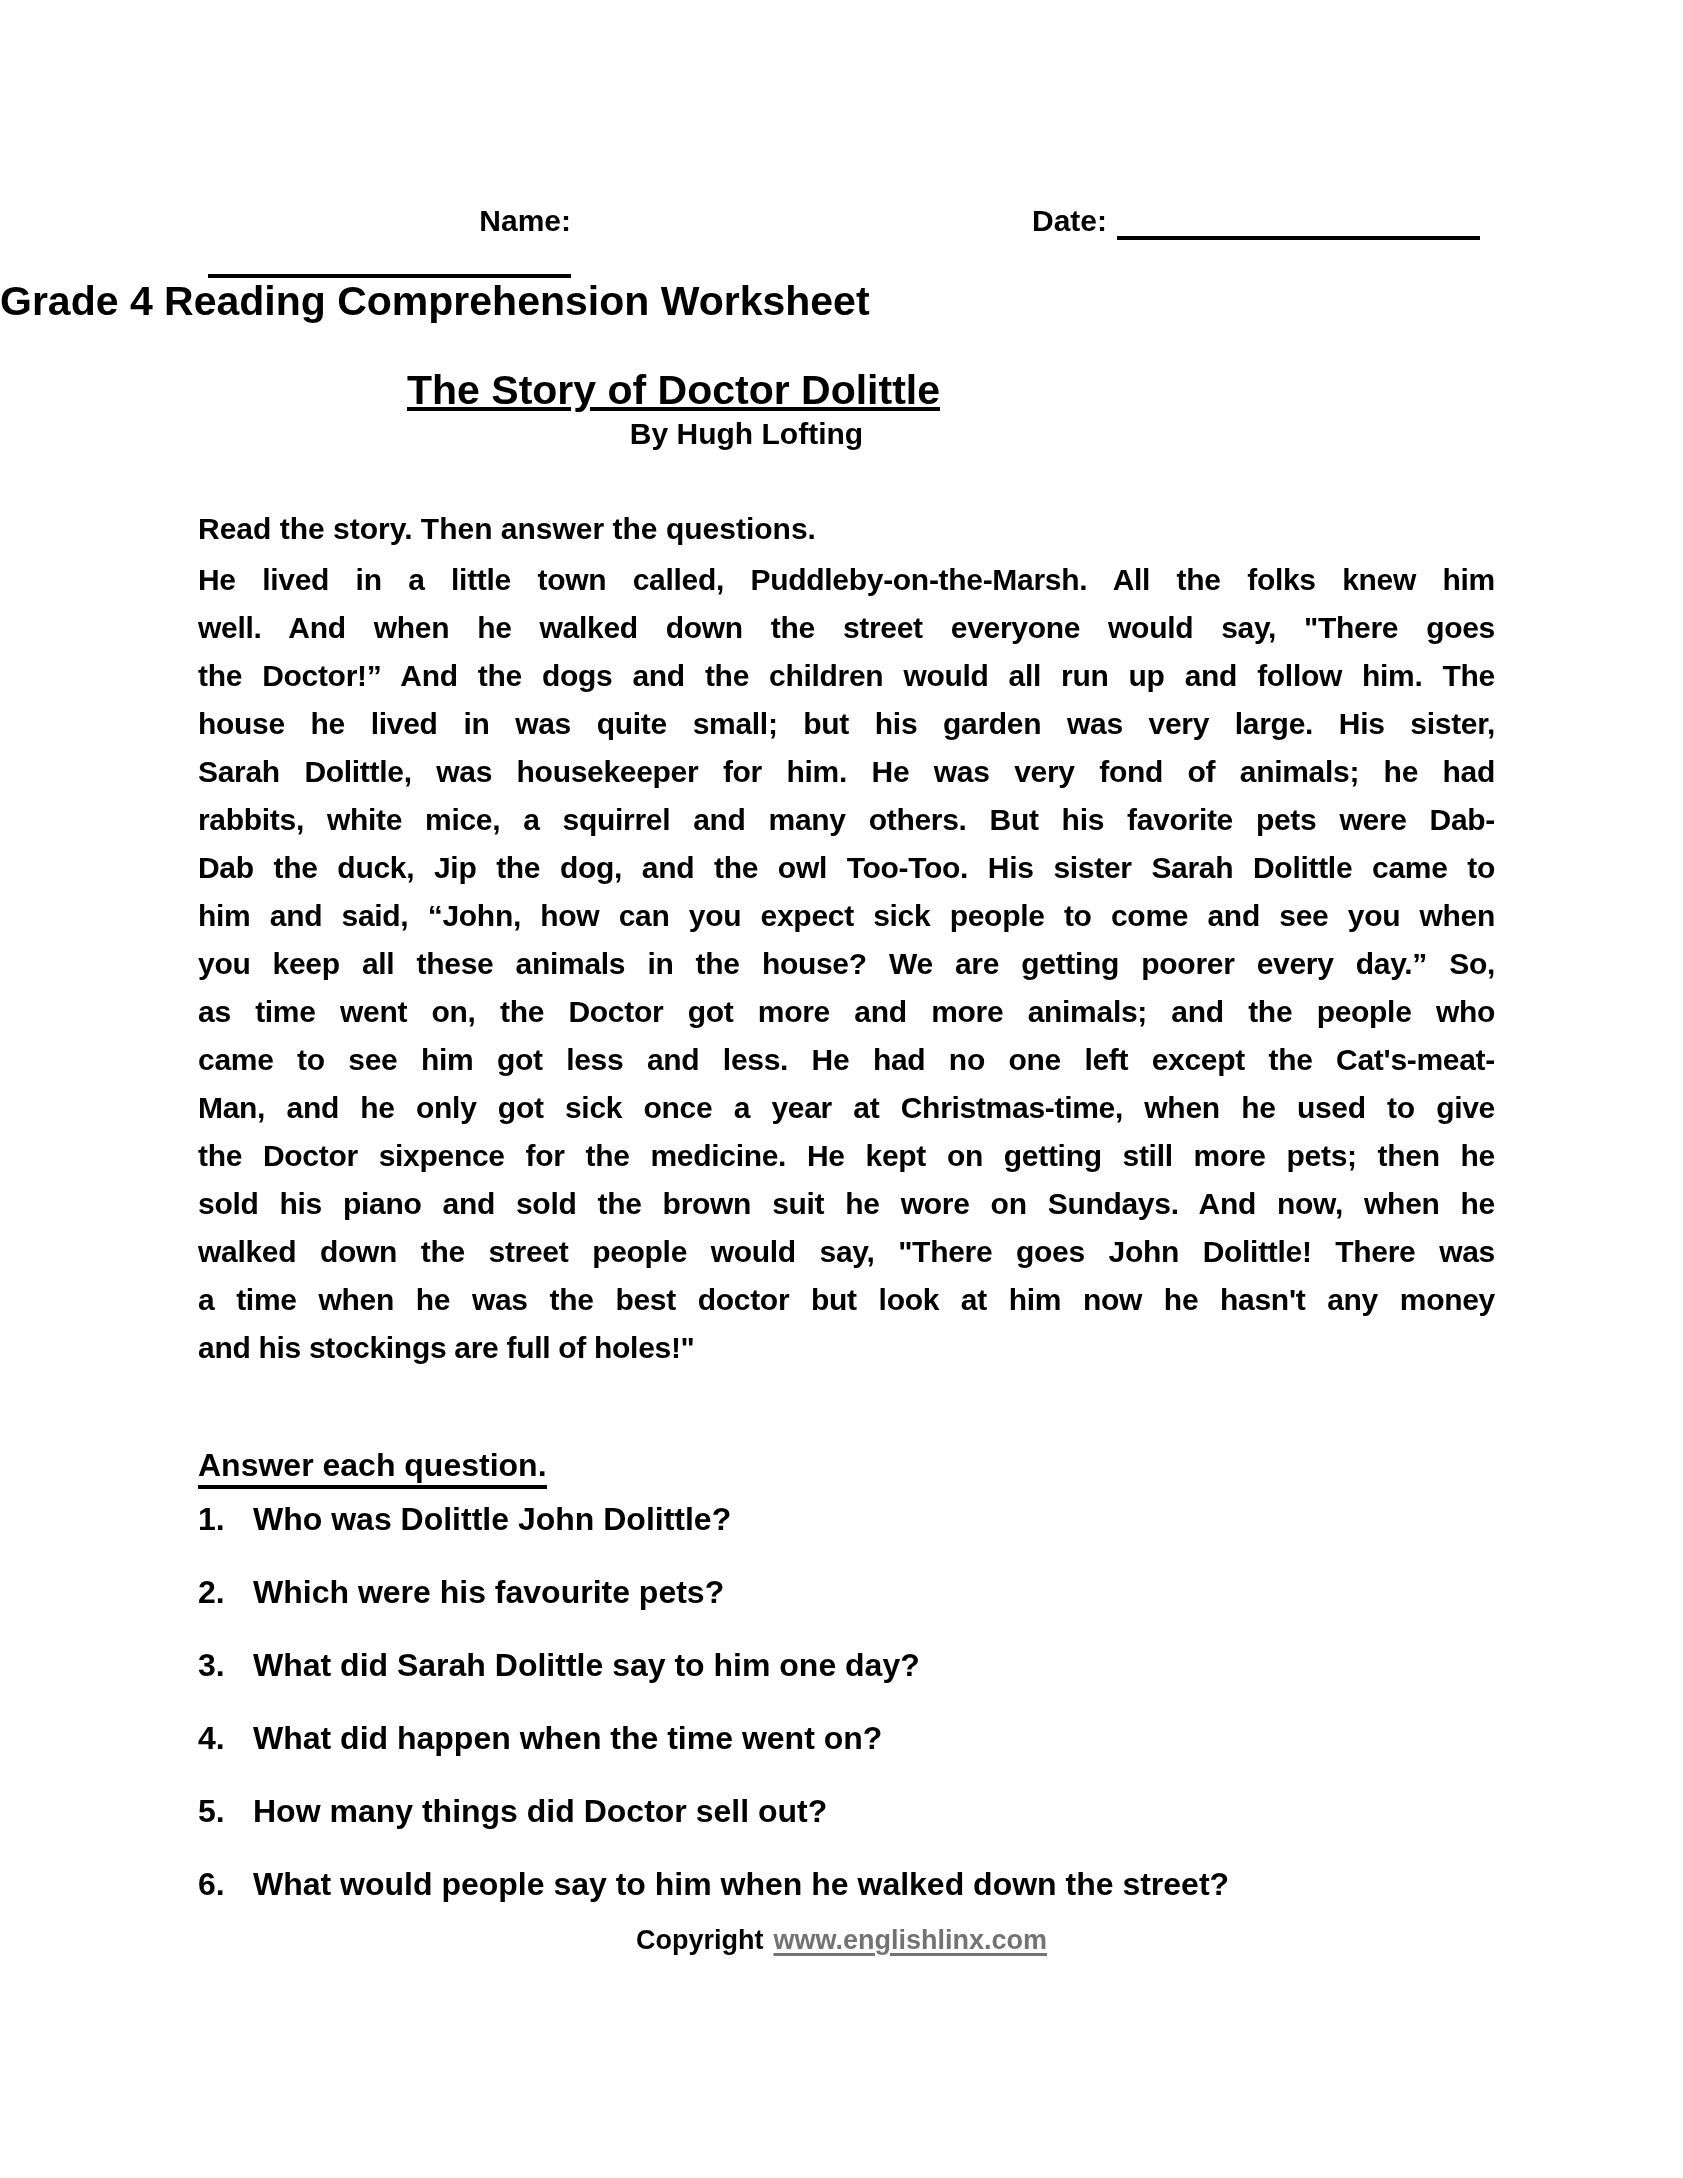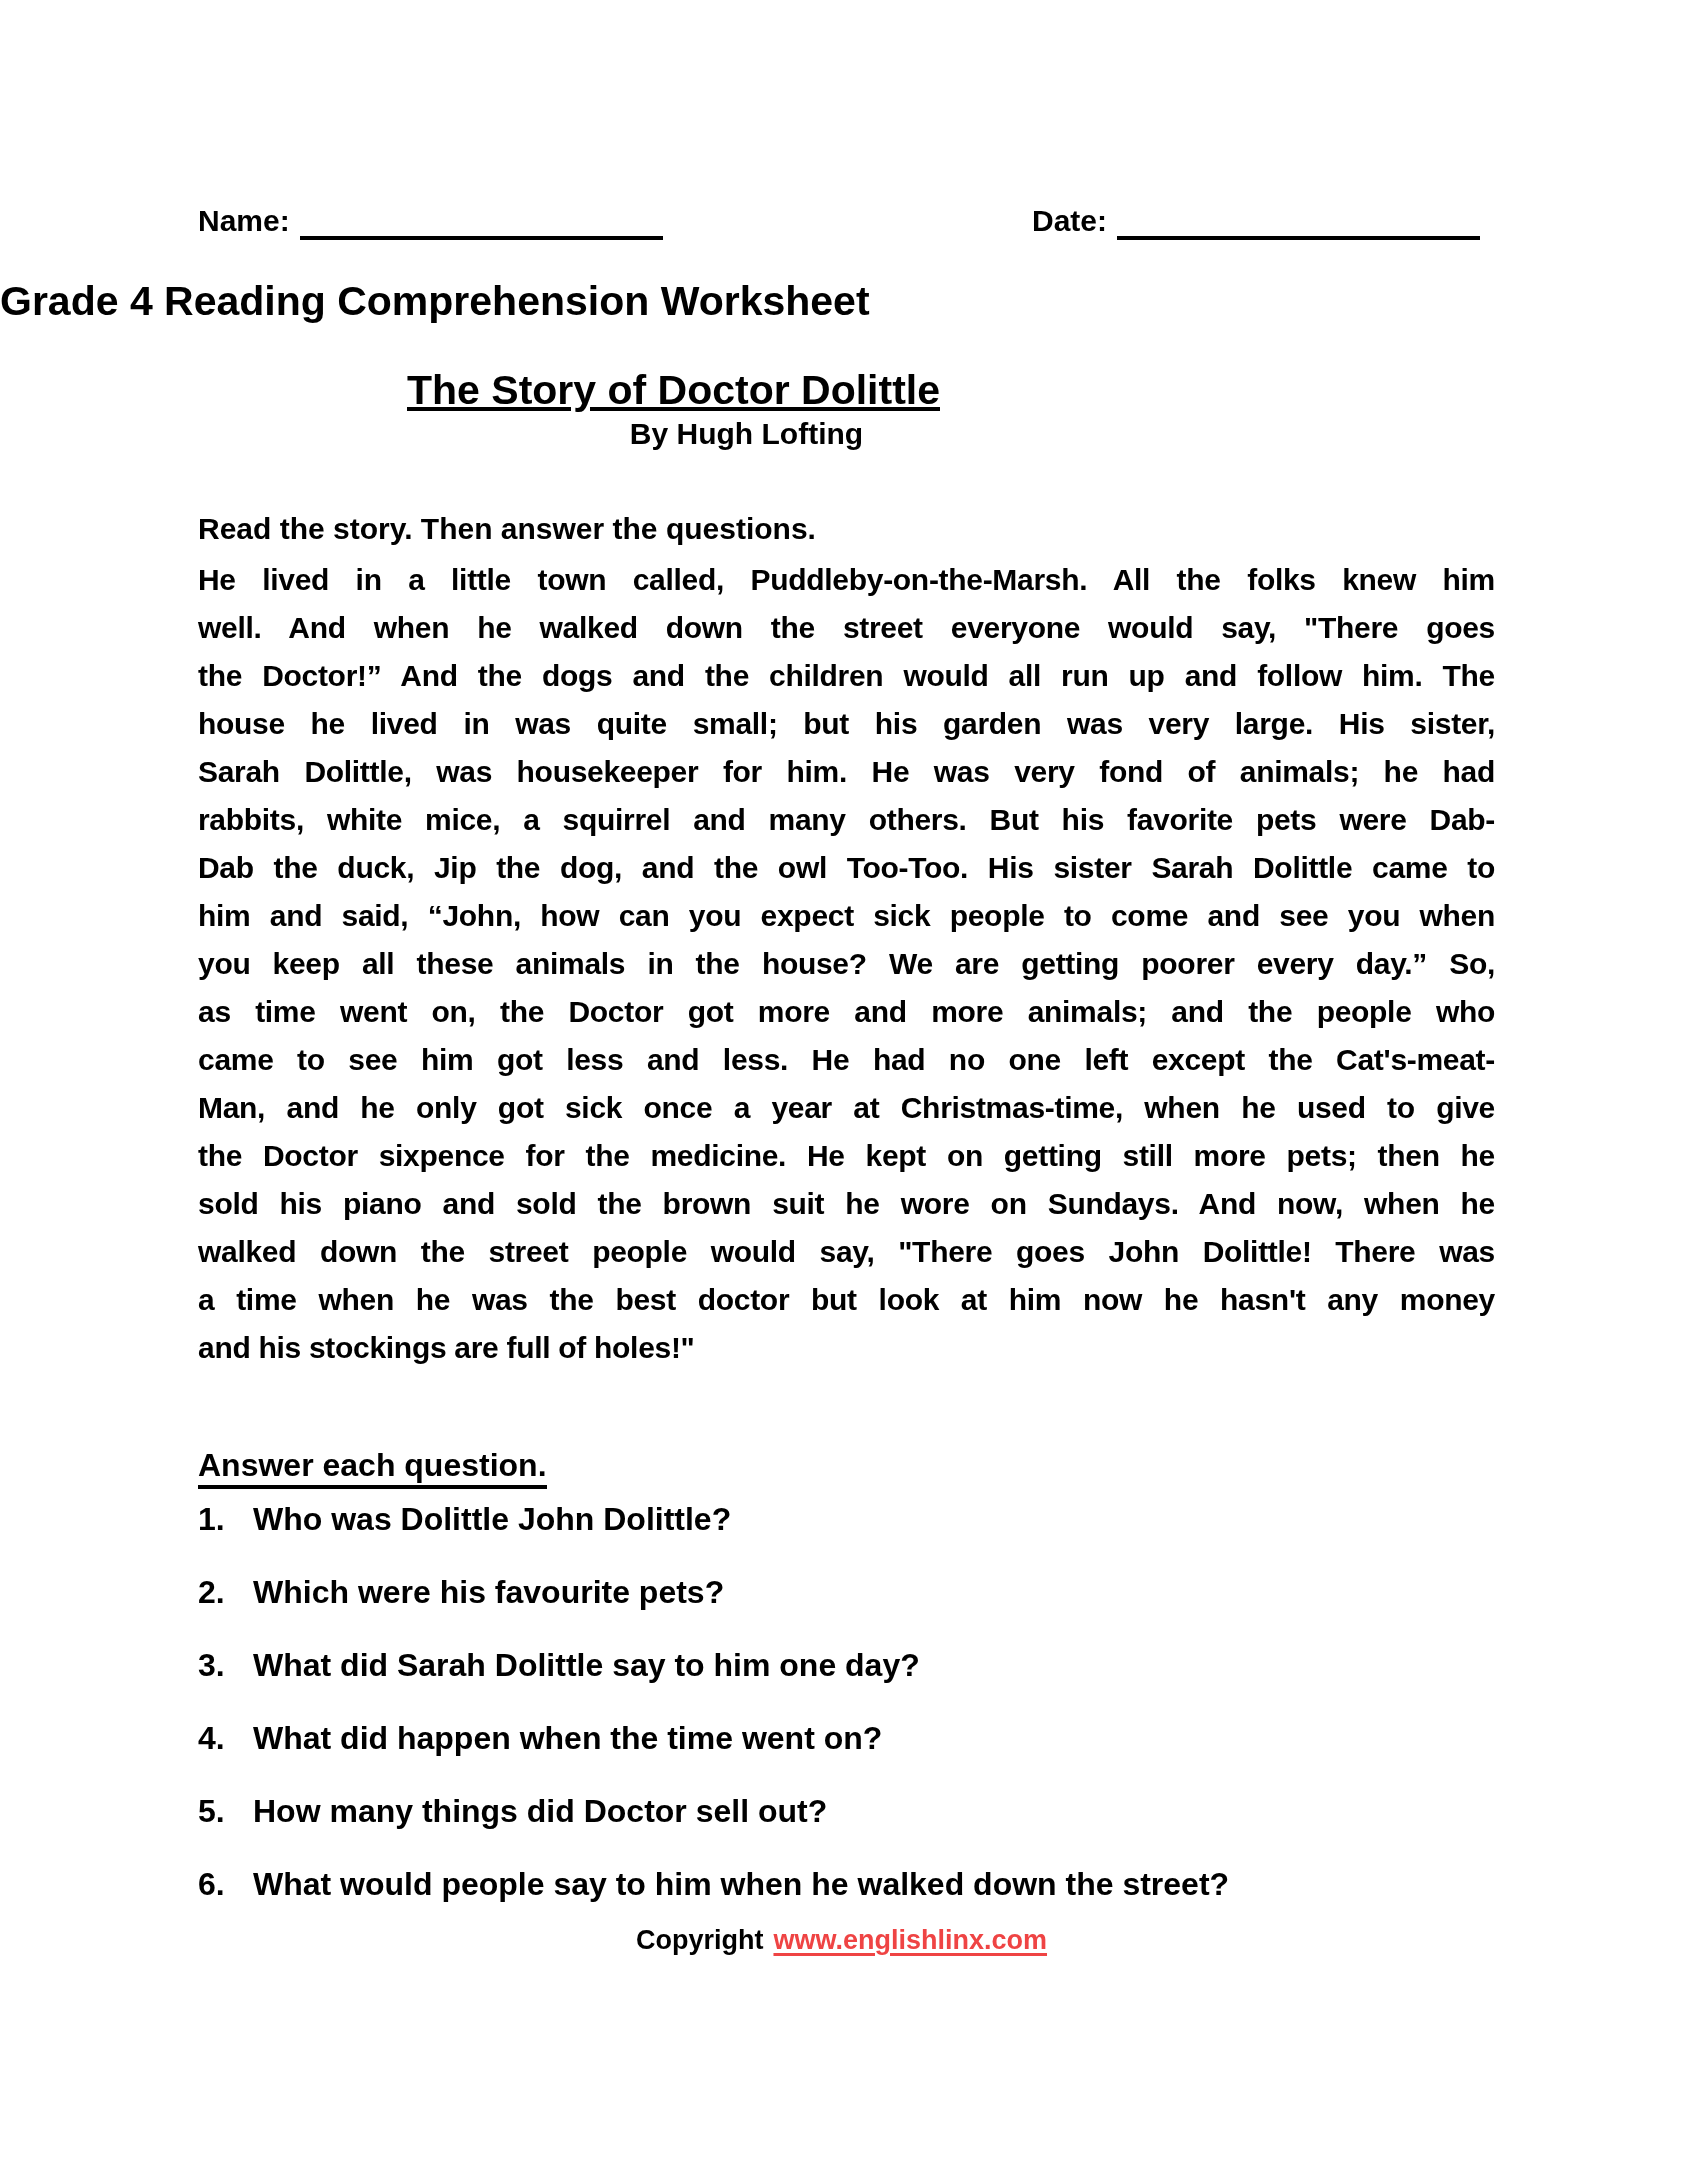--- a/index.html
+++ b/index.html
@@ -7,21 +7,21 @@
     position:relative;
     width:1683px;height:2178px;
     background:#ffffff;
     color:#000;
     font-family:"Liberation Sans",sans-serif;
     font-weight:700;
     overflow:hidden;
   }
   
   .field{position:absolute;top:202px;display:flex;align-items:flex-end;font-size:30px;line-height:38px;}
-  .field--name{left:198px;}
+  .field--name{left:198px;flex-direction:column;}
   .field--date{left:1032px;}
   .blank{display:inline-block;width:363px;height:34px;border-bottom:4px solid #000;margin-left:10px;}
   
   .main-title{position:absolute;left:0;top:279px;width:1683px;text-align:left;font-size:41px;line-height:44px;}
   .story-title{position:absolute;left:0;top:368px;width:1347px;text-align:center;font-size:41px;line-height:44px;text-decoration:underline;}
   .byline{position:absolute;left:0;top:417px;width:1493px;text-align:center;font-size:30px;line-height:34px;}
   
   .instruction{position:absolute;left:198px;top:509px;width:1297px;font-size:30px;line-height:40px;}
   .story{position:absolute;left:198px;top:556px;width:1297px;font-size:30px;letter-spacing:-0.3px;}
   .story .line{
@@ -33,21 +33,21 @@
   
   .answer-heading{position:absolute;left:198px;top:1445px;font-size:32px;line-height:40px;}
   .answer-heading .uline{display:inline-block;border-bottom:4px solid #000;}
   .questions{position:absolute;left:198px;top:1499px;width:1297px;font-size:32px;}
   .question{display:flex;line-height:41px;margin-bottom:32px;}
   .q-num{width:55px;flex:none;}
   .q-text{flex:1;}
   
   .footer{position:absolute;left:0;top:1923px;width:1683px;text-align:center;font-size:27px;line-height:34px;}
   .footer .copyright{margin-right:10px;}
-  .footer .link{color:#ef4444;text-decoration:underline;text-decoration-thickness:3px;text-underline-offset:4px;cursor:pointer;}
+  .footer .link{color:#737373;text-decoration:underline;text-decoration-thickness:3px;text-underline-offset:4px;cursor:pointer;}
 </style>
 </head>
 <body>
 
 <div class="page">
 
   <div class="field field--name">
     <span>Name:</span>
     <span class="blank"></span>
   </div>

